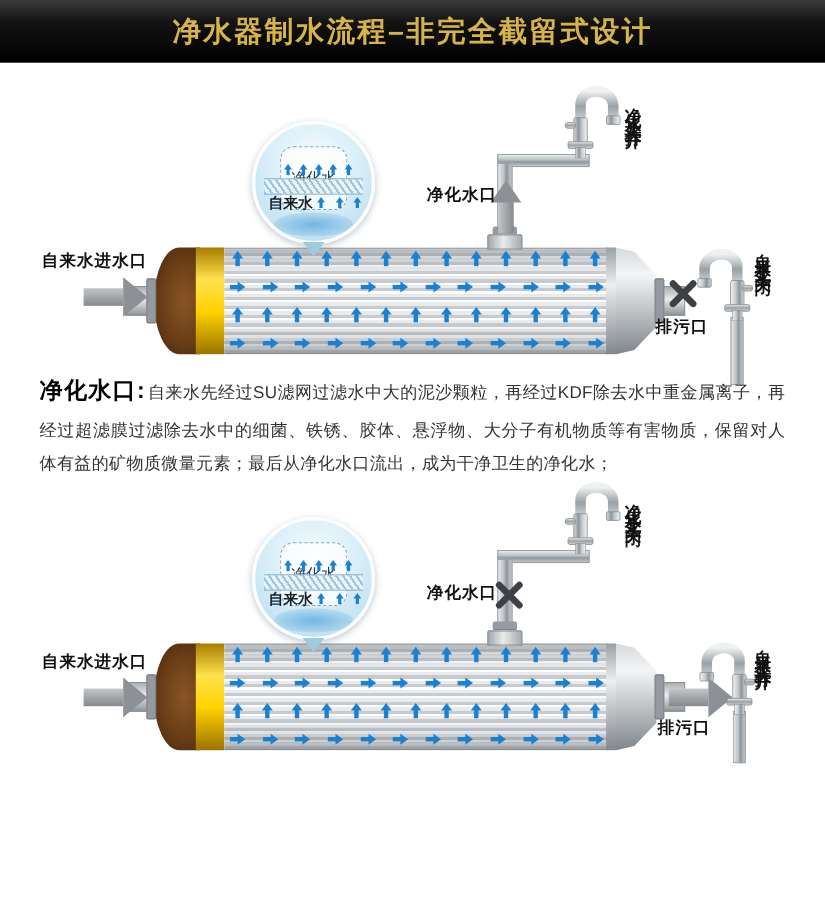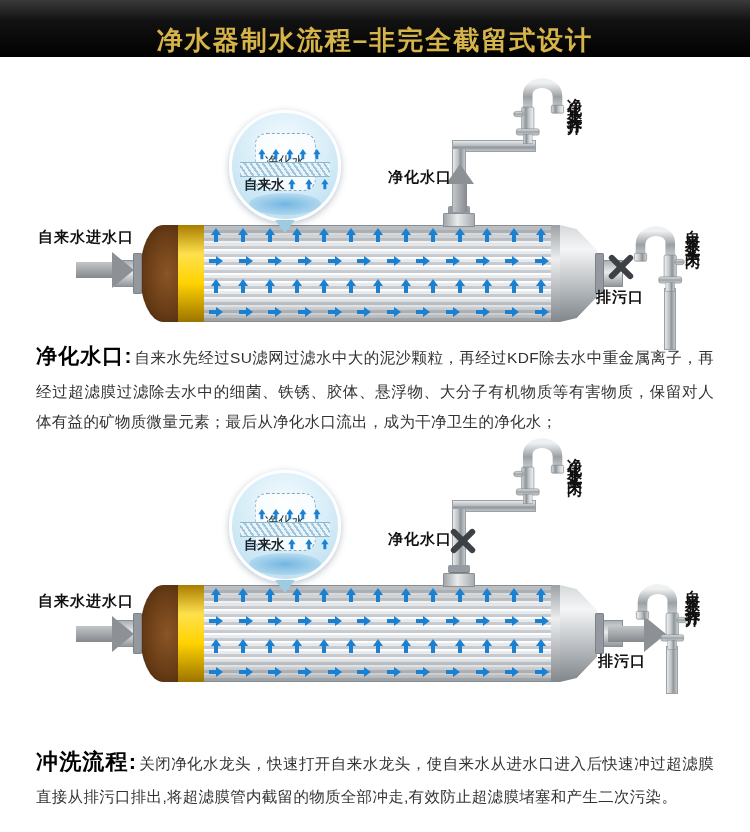--- a/index.html
+++ b/index.html
@@ -6,21 +6,21 @@
   .page {
     position:relative; width:750px; height:832px; overflow:hidden; background:#fff;
     font-family:"Liberation Sans","DejaVu Sans",sans-serif;
   }
   
   .hdr {
     position:absolute; left:0; top:0; width:750px; height:57px;
     background:linear-gradient(180deg,#3a3a3a 0%,#131313 35%,#000 100%);
   }
   .hdr h1 {
-    margin:12px; text-align:center; line-height:57px; font-size:26px; font-weight:bold;
+    margin:0; text-align:center; line-height:57px; font-size:26px; font-weight:bold;
     color:#d7b44a; letter-spacing:2px;
   }
   
   .diag { position:absolute; left:0; width:750px; }
   #diag1 { top:62px; height:290px; }
   #diag2 { top:430px; height:312px; }
 
   .lbl { position:absolute; font-size:15px; font-weight:bold; color:#111; letter-spacing:1px; white-space:nowrap; z-index:4; }
   .vlbl { position:absolute; writing-mode:vertical-rl; text-orientation:upright; font-size:15px; font-weight:bold;
           color:#111; letter-spacing:4px; line-height:1.1; z-index:4; }
@@ -402,17 +402,14 @@
       </div>
     <div class="lbl" style="left:598px; top:222px;">排污口</div>
 
     <svg class="faucet" style="left:632px; top:146px;">
         <use href="#faucet" xlink:href="#faucet"></use>
       </svg>
     <div class="pipe-v" style="left:666px; top:216px; width:12px; height:48px;"></div>
     <div class="vlbl" style="left:684px; top:148px;">自来水龙头打开</div>
   </div>
 
-  <p class="desc" id="desc2">
-    <span class="sec-title">冲洗流程:</span><span>关闭净化水龙头，快速打开自来水龙头，使自来水从进水口进入后快速冲过超滤膜直接从排污口排出,将超滤膜管内截留的物质全部冲走,有效防止超滤膜堵塞和产生二次污染。</span>
-  </p>
 
 </div>
 
 </body></html>

